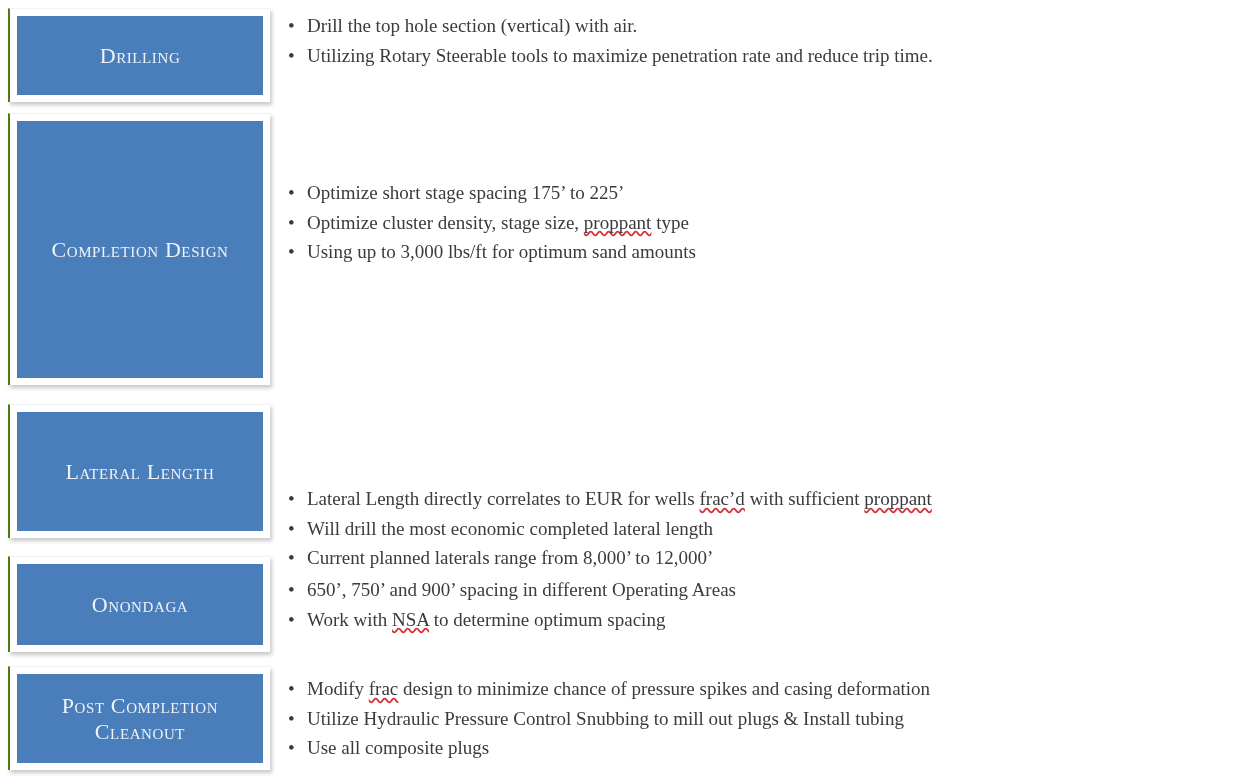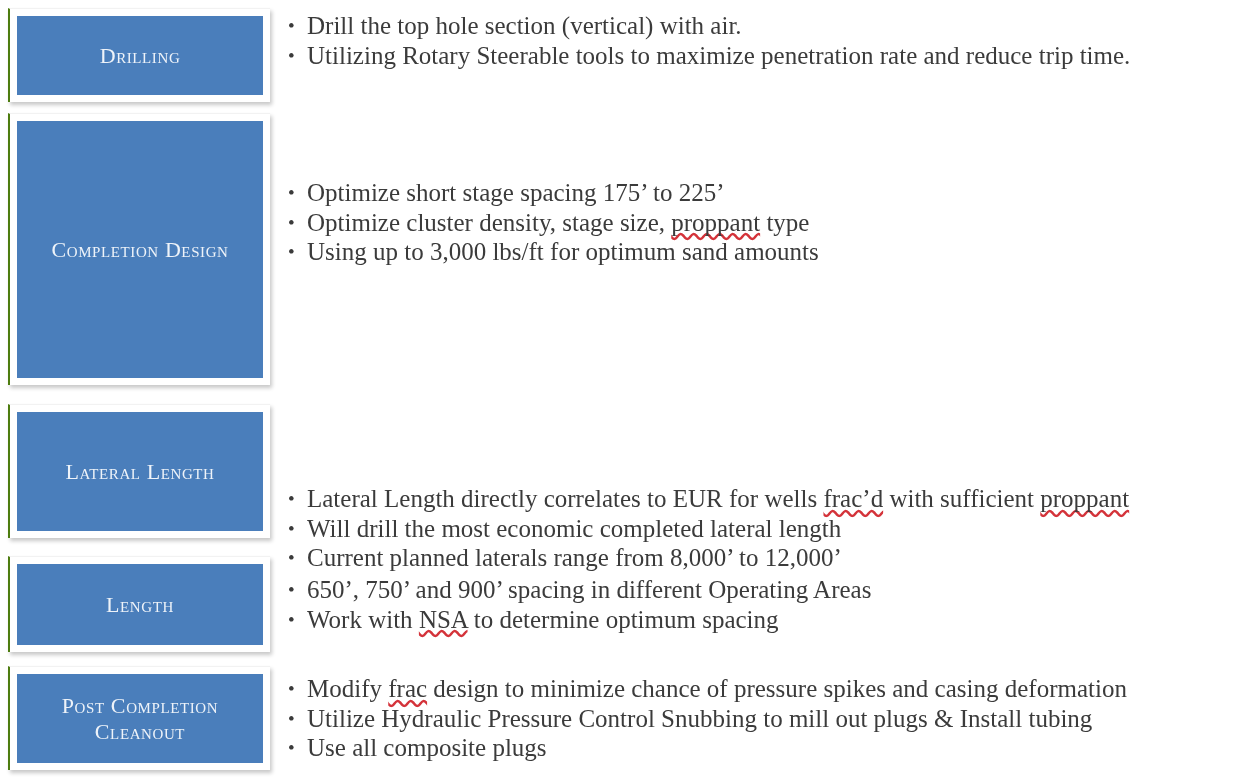--- a/index.html
+++ b/index.html
@@ -60,21 +60,21 @@
     left: 288px;
     right: 0;
     list-style: none;
     margin: 0;
     padding: 0;
   }
   .bullet {
     position: relative;
     color: #3b3b3b;
     font-family: "Liberation Serif", "DejaVu Serif", serif;
-    font-size: 25px;
+    font-size: 19px;
     line-height: 29.5px;
     padding-left: 19px;
     white-space: nowrap;
   }
   .bullet::before {
     content: "\2022";
     position: absolute;
     left: 0;
     top: 0;
     font-size: 19px;
@@ -120,21 +120,21 @@
     </div>
   </div>
   <ul class="bullets" style="top:444px;margin-top:40px;">
     <li class="bullet">Lateral Length directly correlates to EUR for wells <span class="misspell">frac’d</span> with sufficient <span class="misspell">proppant</span></li>
     <li class="bullet">Will drill the most economic completed lateral length</li>
     <li class="bullet">Current planned laterals range from 8,000’ to 12,000’</li>
   </ul>
 
   <div class="callout-frame" style="top:556px; height:96px; width:262px;">
     <div class="callout-fill">
-      <span class="callout-label">Length</span>
+      <span class="callout-label">Onondaga</span>
     </div>
   </div>
   <ul class="bullets" style="top:575px;">
     <li class="bullet">650’, 750’ and 900’ spacing in different Operating Areas</li>
     <li class="bullet">Work with <span class="misspell">NSA</span> to determine optimum spacing</li>
   </ul>
 
   <div class="callout-frame" style="top:666px; height:104px; width:262px;">
     <div class="callout-fill">
       <span class="callout-label">Post Completion

